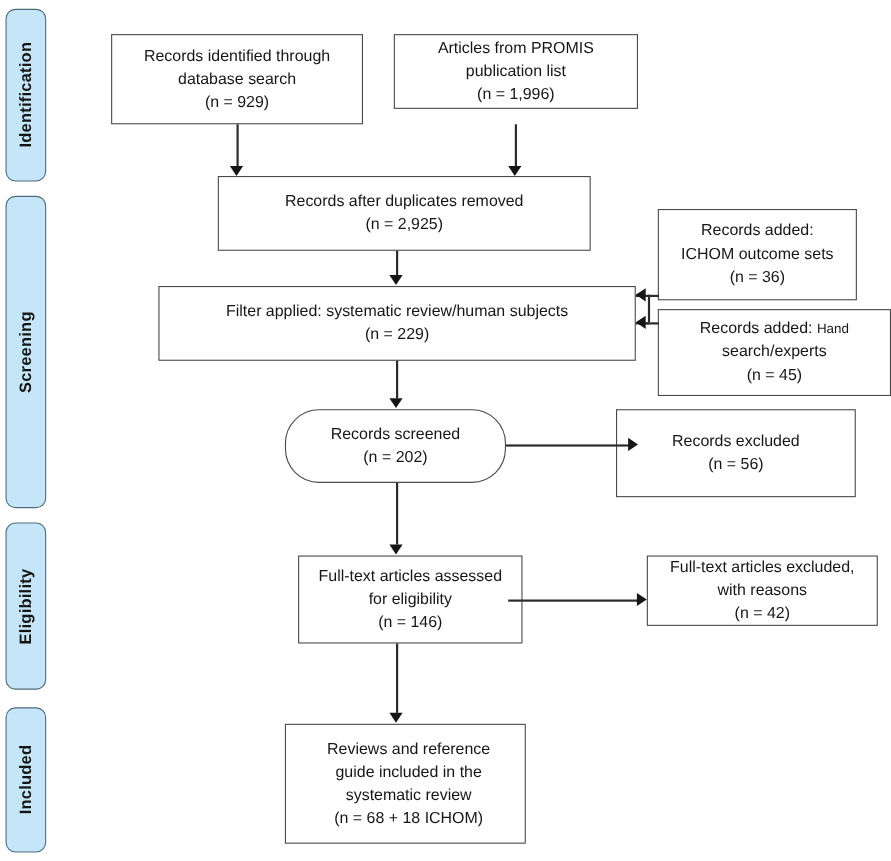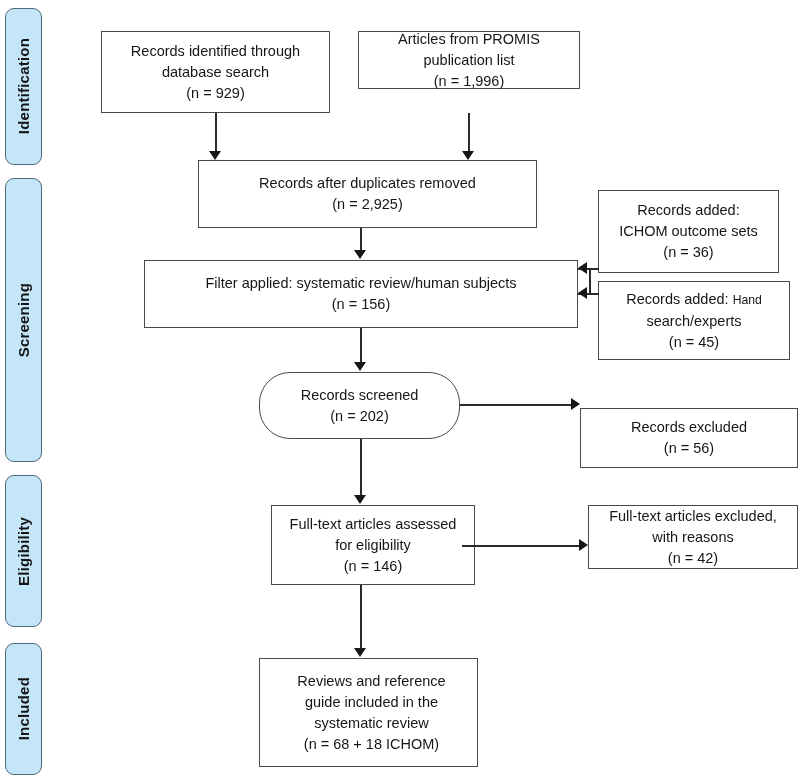--- a/index.html
+++ b/index.html
@@ -119,21 +119,21 @@
   <div class="stage-pill" style="left:5px; top:643px; width:37px; height:132px;">
     <span class="stage-label">Included</span>
   </div>
 
   <div class="flow-box" style="left:101px; top:31px; width:229px; height:82px;">
     <span class="box-text">Records identified through
 database search
 (n = 929)</span>
   </div>
 
-  <div class="flow-box" style="left:358px; top:31px; width:222px; height:58px;">
+  <div class="flow-box" style="left:358px; top:31px; width:222px; height:68px;">
     <span class="box-text">Articles from PROMIS
 publication list
 (n = 1,996)</span>
   </div>
 
   <div class="conn-v" style="left:215px; top:113px; height:38px;"></div>
   <div class="arrow-down" style="left:209px; top:151px;"></div>
 
   <div class="conn-v" style="left:468px; top:113px; height:38px;"></div>
   <div class="arrow-down" style="left:462px; top:151px;"></div>
@@ -141,30 +141,30 @@
   <div class="flow-box" style="left:198px; top:160px; width:339px; height:68px;">
     <span class="box-text">Records after duplicates removed
 (n = 2,925)</span>
   </div>
 
   <div class="conn-v" style="left:360px; top:228px; height:22px;"></div>
   <div class="arrow-down" style="left:354px; top:250px;"></div>
 
   <div class="flow-box" style="left:144px; top:260px; width:434px; height:68px;">
     <span class="box-text">Filter applied: systematic review/human subjects
-(n = 156)</span>
+(n = 229)</span>
   </div>
 
   <div class="flow-box" style="left:598px; top:190px; width:181px; height:83px;">
     <span class="box-text">Records added:
 ICHOM outcome sets
 (n = 36)</span>
   </div>
 
-  <div class="flow-box" style="left:598px; top:281px; width:192px; height:79px;">
+  <div class="flow-box" style="left:598px; top:281px; width:212px; height:79px;">
     <span class="box-text"><span>Records added: </span><span class="small">Hand</span><span>
 search/experts
 (n = 45)</span></span>
   </div>
 
   <div class="conn-v" style="left:589px; top:268px; height:25px;"></div>
   <div class="conn-h" style="left:589px; top:268px; width:10px;"></div>
   <div class="conn-h" style="left:587px; top:293px; width:12px;"></div>
   <div class="conn-h" style="left:578px; top:268px; width:12px;"></div>
   <div class="conn-h" style="left:578px; top:293px; width:12px;"></div>
@@ -172,21 +172,21 @@
   <div class="arrow-left" style="left:578px; top:287px;"></div>
 
   <div class="conn-v" style="left:360px; top:328px; height:34px;"></div>
   <div class="arrow-down" style="left:354px; top:362px;"></div>
 
   <div class="flow-box" style="left:259px; top:372px; width:201px; height:67px;border-radius:31px;">
     <span class="box-text">Records screened
 (n = 202)</span>
   </div>
 
-  <div class="flow-box" style="left:580px; top:372px; width:218px; height:60px;margin-top:36px;">
+  <div class="flow-box" style="left:560px; top:372px; width:218px; height:80px;">
     <span class="box-text">Records excluded
 (n = 56)</span>
   </div>
 
   <div class="conn-h" style="left:460px; top:404px; width:113px;"></div>
   <div class="arrow-right" style="left:571px; top:398px;"></div>
 
   <div class="conn-v" style="left:360px; top:439px; height:56px;"></div>
   <div class="arrow-down" style="left:354px; top:495px;"></div>
 

